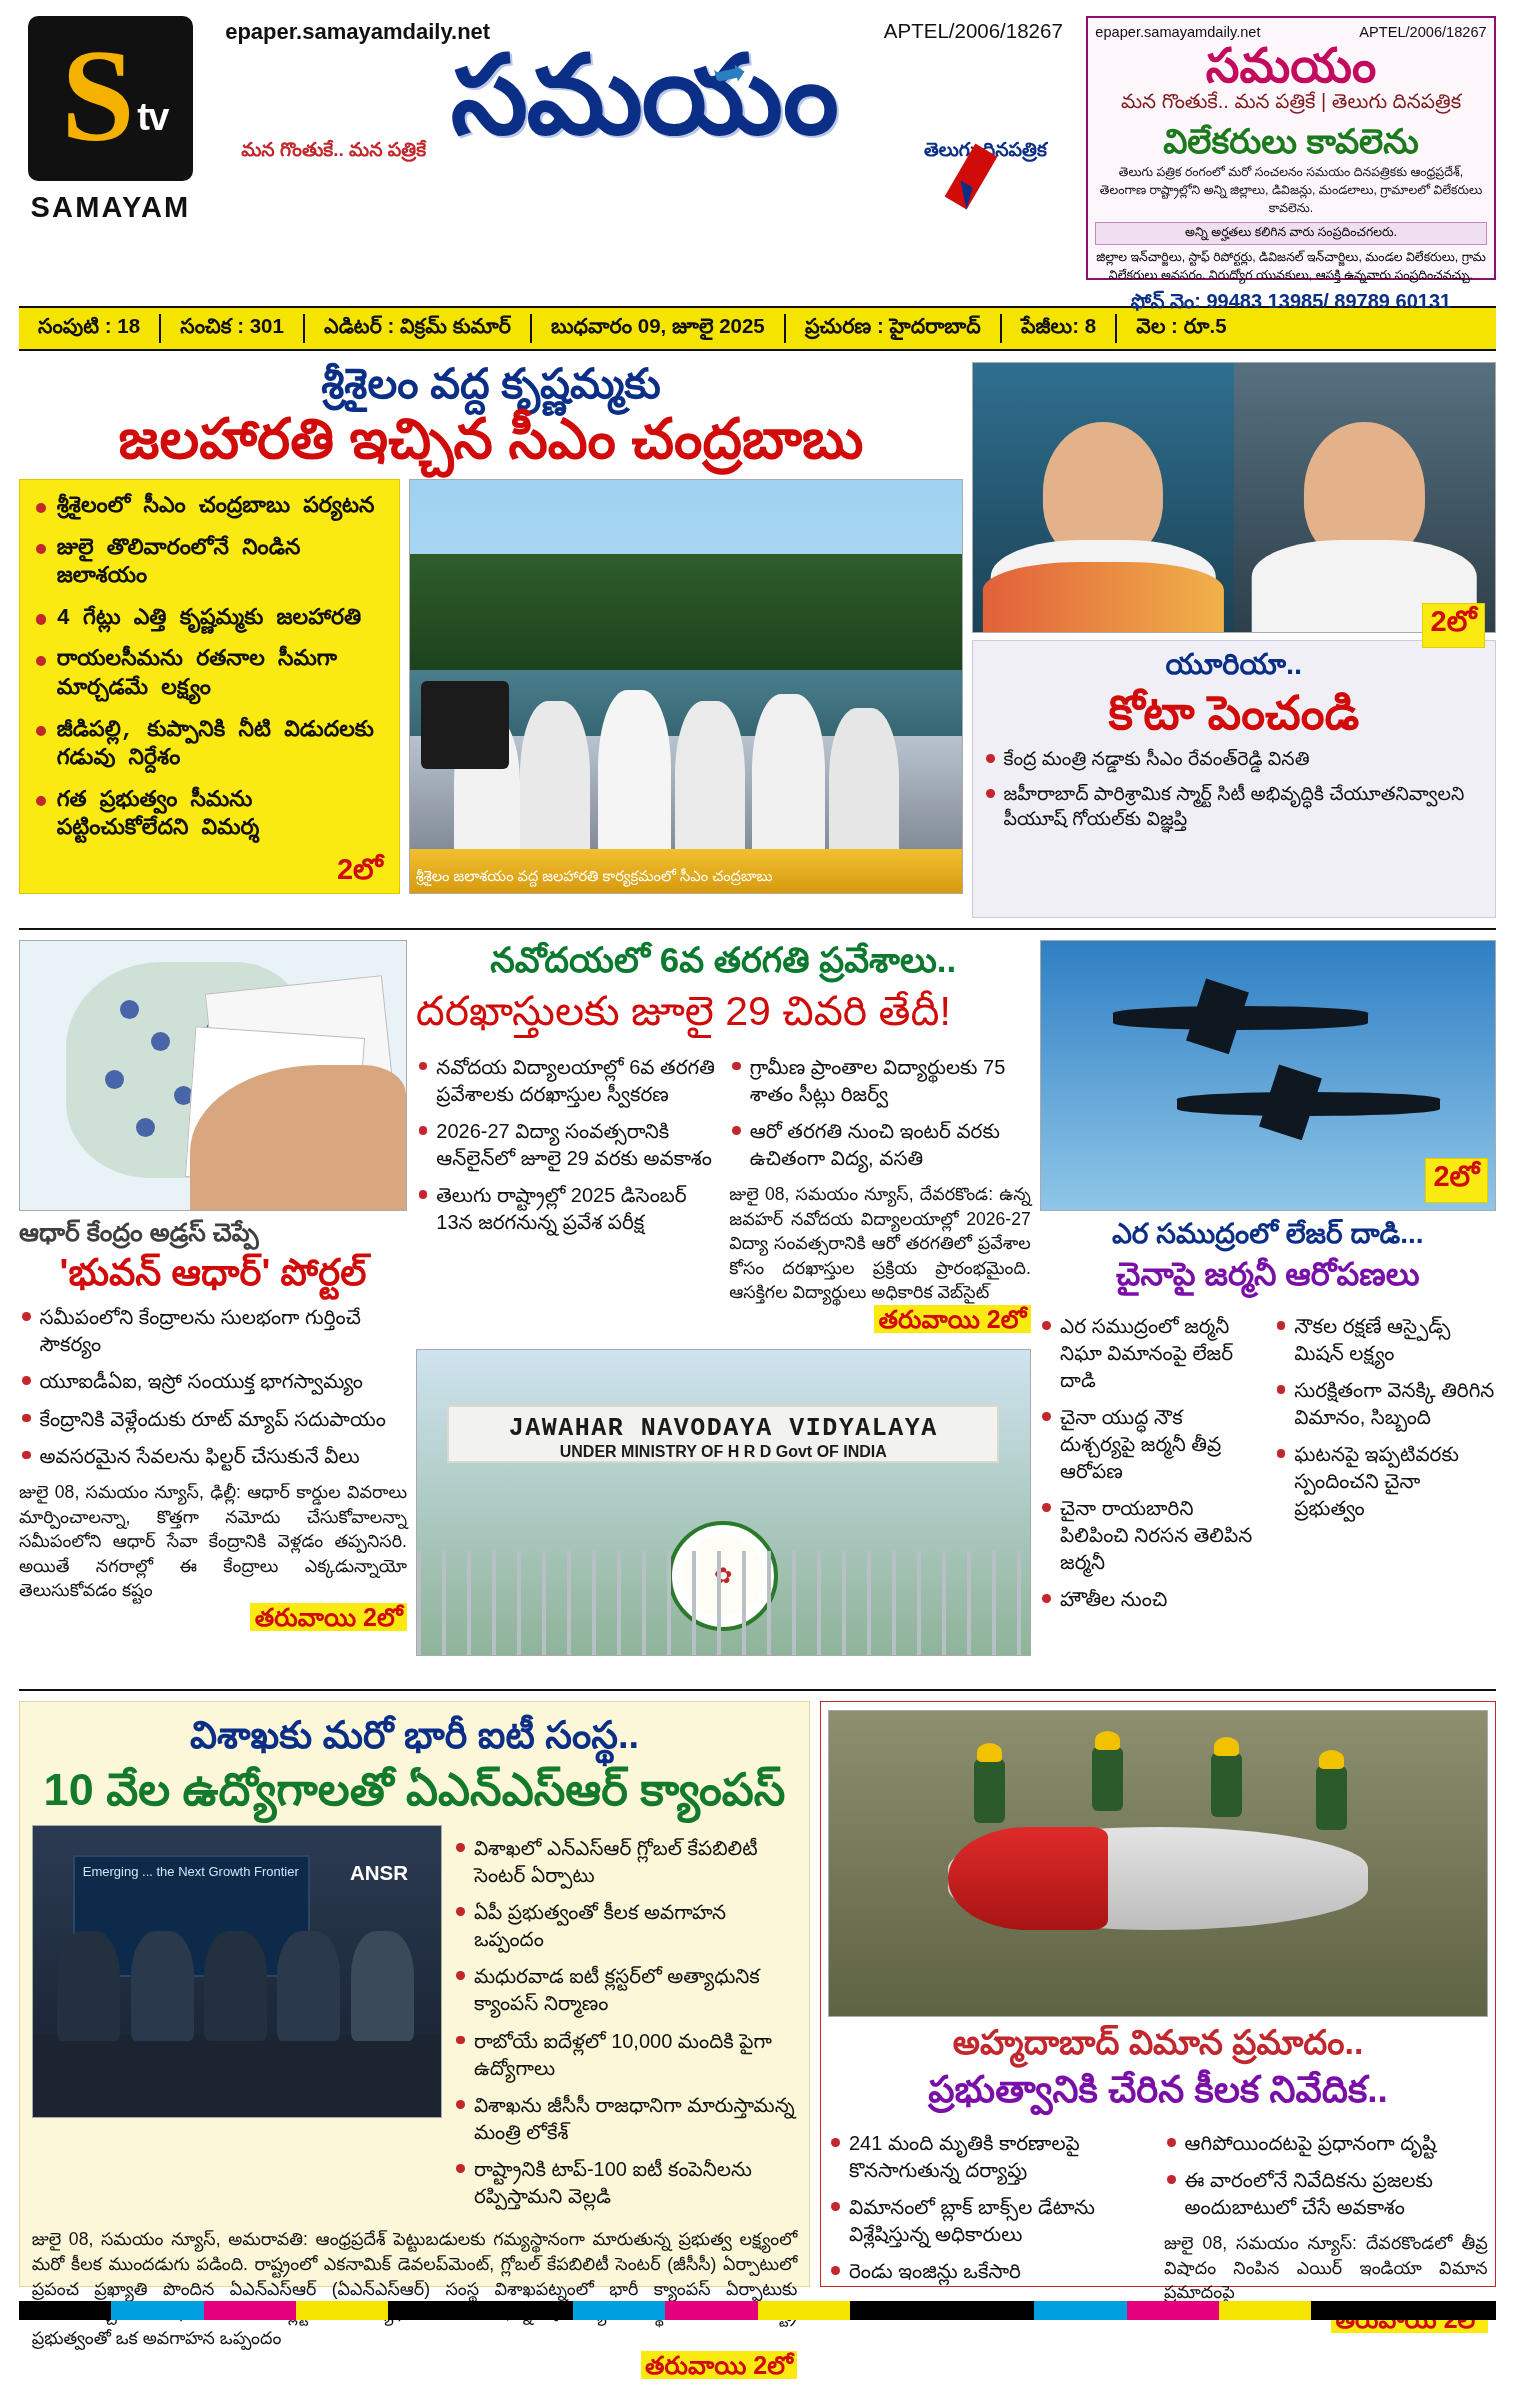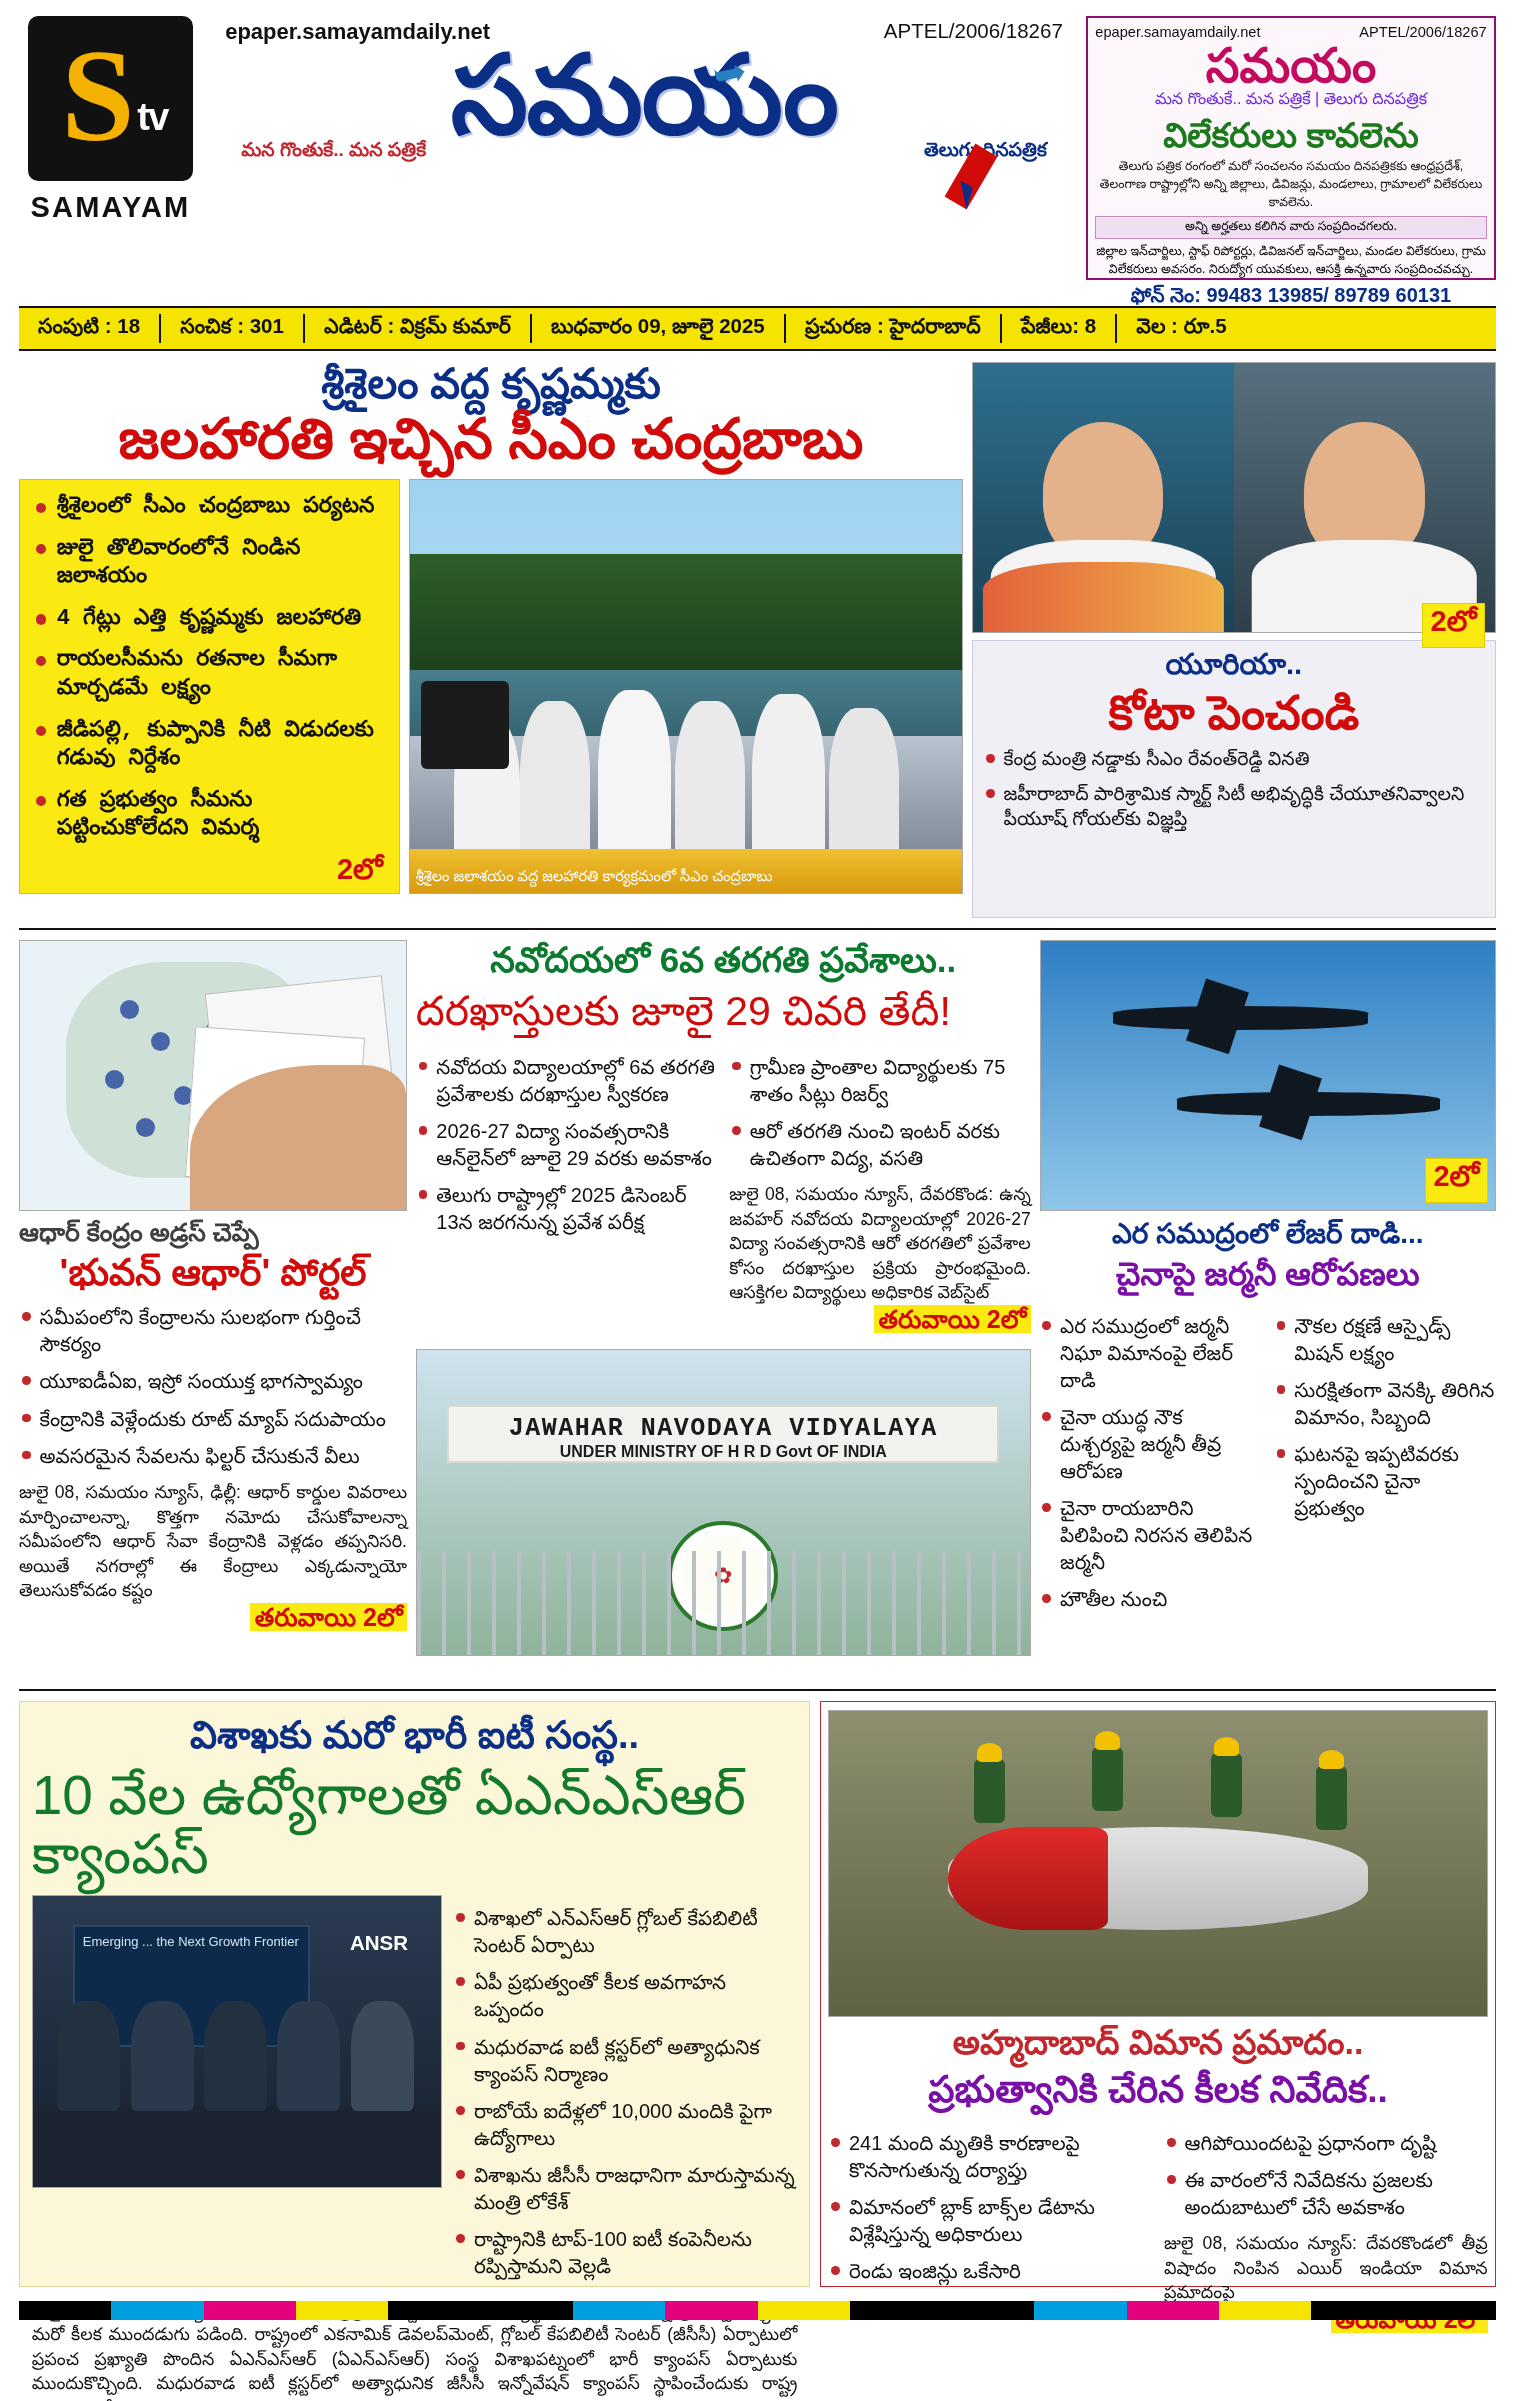--- a/index.html
+++ b/index.html
@@ -56,21 +56,21 @@
 
   .ad-box {
     width: 410px; height: 264px; border:2.2px solid #8a0f6e;
     background:#fdf6fb; padding:5.9px 7.3px; text-align:center;
   }
   .ad-top { display:flex; justify-content:space-between; font-size:14.6px; color:#111; }
   .ad-name {
     font-family:"Liberation Serif", serif; font-size:48px; font-weight:bold; color:#c30b5e;
     line-height:1.05; margin-top:1.5px;
   }
-  .ad-sub { font-size:16px; color:#6d28d9; margin-top:-1.5px; }
+  .ad-sub { font-size:20px; color:#7f1d1d; margin-top:-1.5px; }
   .ad-head2 { font-size:34px; font-weight:bold; color:#1b7a1b; margin-top:4.4px; line-height:1.1; }
   .ad-lines { font-size:12.4px; color:#111; line-height:1.45; margin-top:4.4px; }
   .ad-strip { background:#f0dff0; border:0.7px solid #c48ac0; font-size:12.4px; padding:2.2px; margin-top:3.7px; }
   .ad-lines2 { font-size:12.4px; line-height:1.45; margin-top:3.7px; }
   .ad-phone { font-size:20px; font-weight:bold; color:#0b2f86; margin-top:5.1px; }
 
   
   .infobar {
     height: 45px; background:#f5e400; border-top:2.2px solid #111; border-bottom:2.2px solid #111;
     display:flex; align-items:center; font-size:20.5px; font-weight:bold; color:#111;
@@ -158,21 +158,21 @@
 
   .col-c { flex:1; }
   .plane-photo { width:100%; height: 271px; border:0.7px solid #aaa; position:relative; overflow:hidden; }
   .col-c-h1 { font-size:28px; font-weight:bold; color:#0b2f86; text-align:center; margin-top:7.3px; }
   .col-c-h2 { font-size:32px; font-weight:bold; color:#7a0fa8; text-align:center; line-height:1.1; }
 
   
   .bottomrow { display:flex; gap:10.2px; height: 586px; }
   .bl-left { width: 791px; background:#fbf7d8; border:1.5px solid #ded8a0; padding:11.7px; }
   .bl-h1 { font-size:38px; font-weight:bold; color:#0b2f86; text-align:center; }
-  .bl-h2 { font-size:55px; font-weight:normal; color:#147a2b; text-align:left; line-height:1.08; }
+  .bl-h2 { font-size:45px; font-weight:bold; color:#147a2b; text-align:center; line-height:1.08; }
   .bl-body { display:flex; gap:11.7px; margin-top:10.2px; }
   .bl-photo { width: 410px; height: 293px; border:0.7px solid #aaa; position:relative; overflow:hidden; }
 
   .br-right { flex:1; border:1.5px solid #c1272d; padding:7.3px; }
   .br-photo { width:100%; height: 307px; border:0.7px solid #aaa; position:relative; overflow:hidden; }
   .br-h1 { font-size:34px; font-weight:bold; color:#c1272d; text-align:center; margin-top:5.9px; }
   .br-h2 { font-size:37px; font-weight:bold; color:#7a0fa8; text-align:center; line-height:1.08; }
 
   
   .colorbar { display:flex; height: 25px; margin-top:10.2px; align-items:center; }

